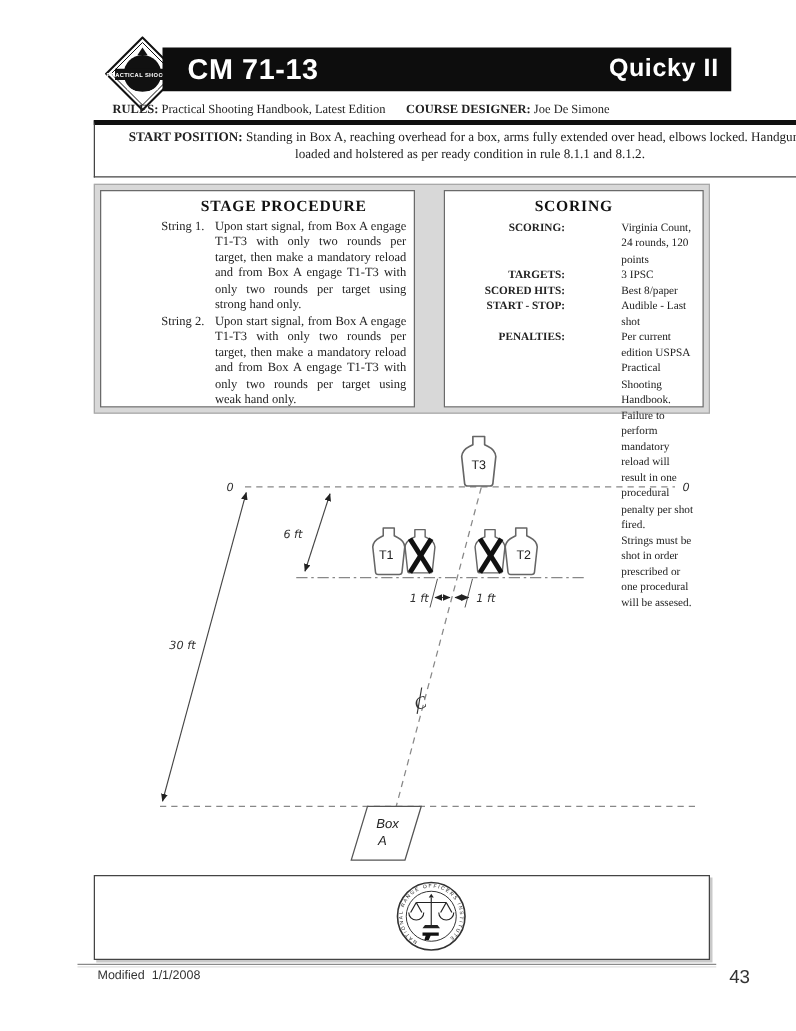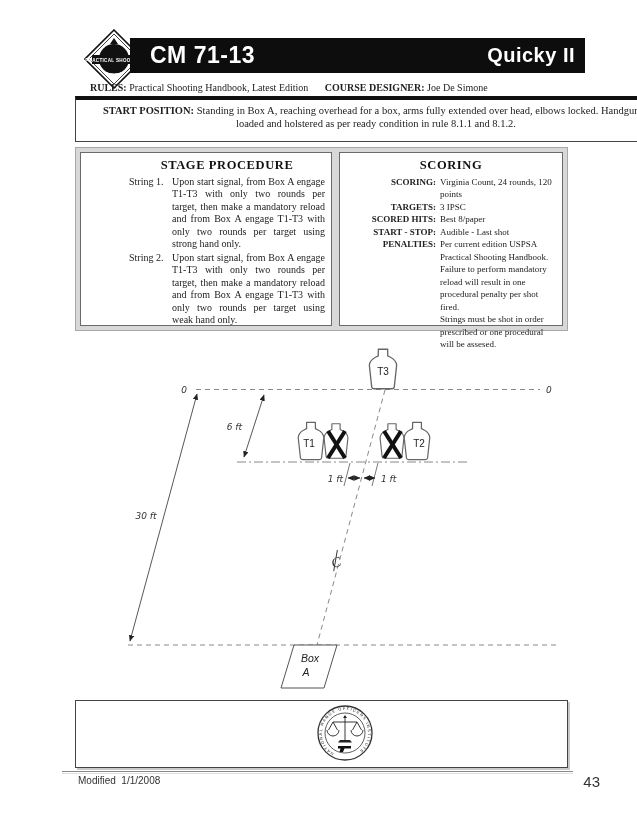--- a/index.html
+++ b/index.html
@@ -37,31 +37,31 @@
   .cols {
     left:75px; top:147px; width:493px; height:184px;
     background:#d8d8d8; border:1px solid #a8a8a8;
     display:flex; gap:7px; padding:4px;
   }
   .colbox {
     background:#fff; border:1px solid #6a6a6a; height:100%;
     padding:4px 6px 0 6px; font-size:10px; line-height:12.5px; color:#222;
   }
   .colbox.left  { width:252px;padding-left:48px; }
-  .colbox.right { flex:1; }
+  .colbox.right { flex:1;margin-left:16px; }
   .col-title {
     text-align:center; font-weight:bold; font-size:12.5px;
     letter-spacing:0.6px; margin:2px 0 4px 0; color:#111;
   }
   .string-row { display:flex; margin-bottom:1px; }
   .string-label { width:43px; flex:none; }
   .string-text { flex:1; text-align:justify; }
   .string-extra { margin-top:1px; }
 
-  .score-row { display:flex; line-height:12.5px; font-size:9px; }
+  .score-row { display:flex; line-height:12.5px; font-size:9px;gap:41px; }
   .score-label { width:94px; flex:none; text-align:right; font-weight:bold; padding-right:4px; }
   .score-value { flex:1; }
   .pen-par { margin:0; }
 
   
   .setupbox {
     left:75px; top:700px; width:493px; height:68px;
     border:1px solid #444; background:#fff; box-shadow:2px 2px 0 0 #c9c9c9;
     padding:5px 8px; font-size:10.5px; line-height:14px; color:#222;
   }

